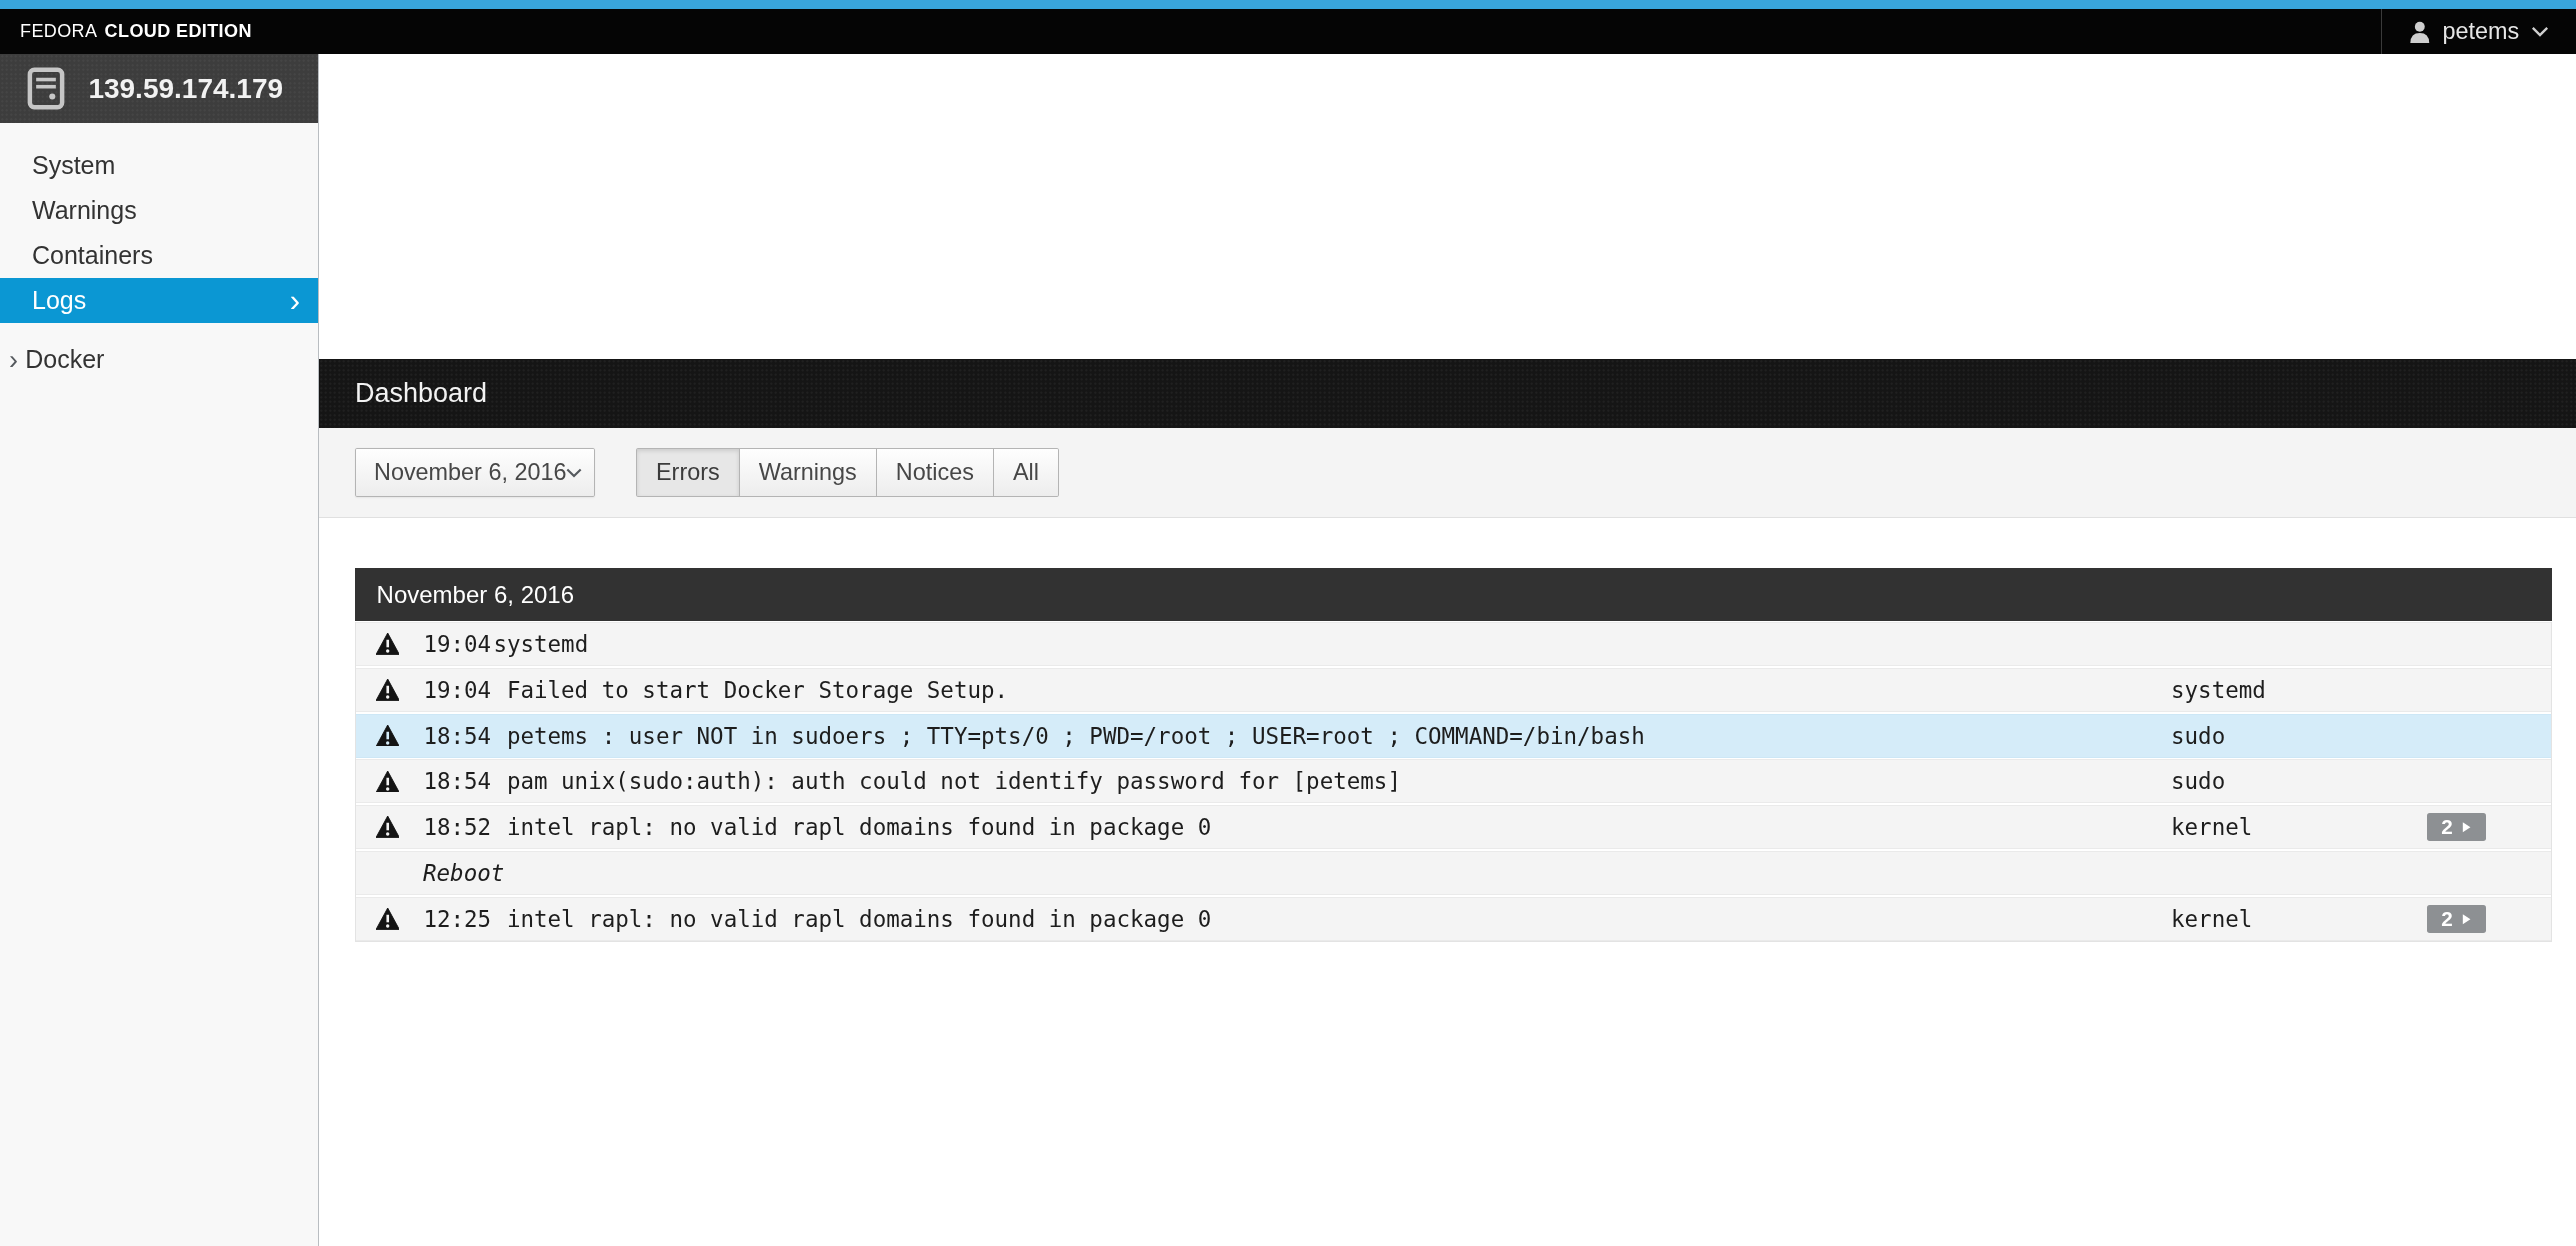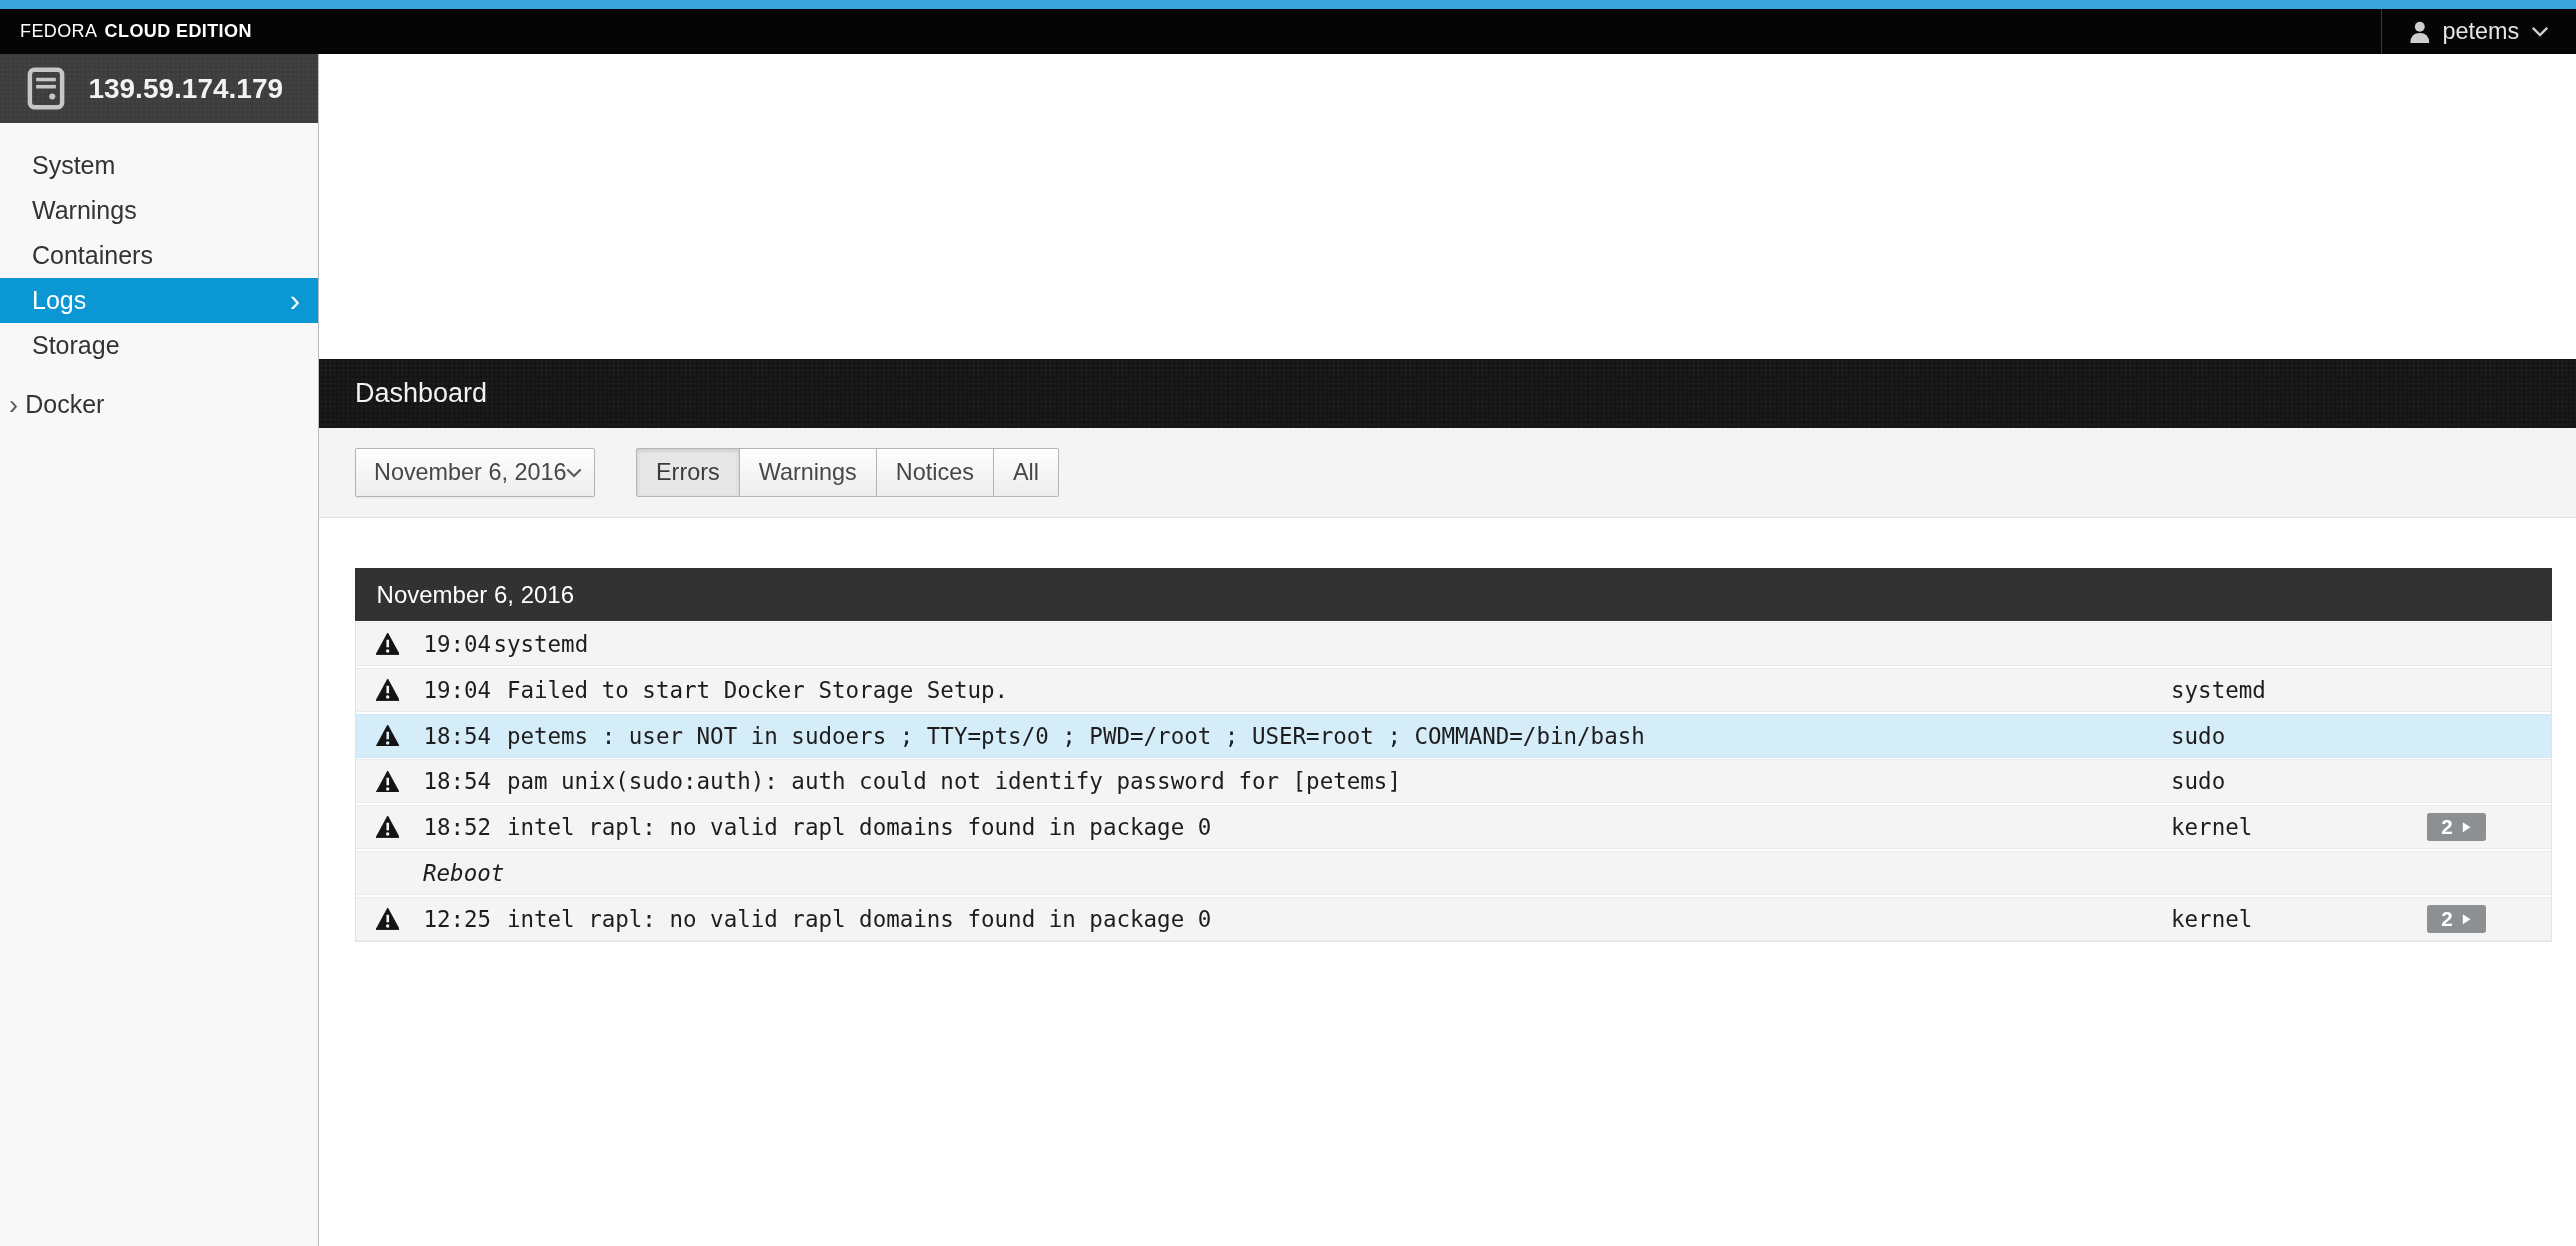--- a/index.html
+++ b/index.html
@@ -166,23 +166,20 @@
         <div class="nav-item">
           <span>Warnings</span>
         </div>
         <div class="nav-item">
           <span>Containers</span>
         </div>
         <div class="nav-item selected">
           <span>Logs</span>
           <span class="chev">›</span>
         </div>
-        <div class="nav-item">
-          <span>Storage</span>
-        </div>
       </div>
     <div class="tools-item">
       <span class="lchev">›</span>
       <span>Docker</span>
     </div>
   </div>
 
   <div class="content">
     <div class="content-header">
       <span class="page-title">Dashboard</span>

